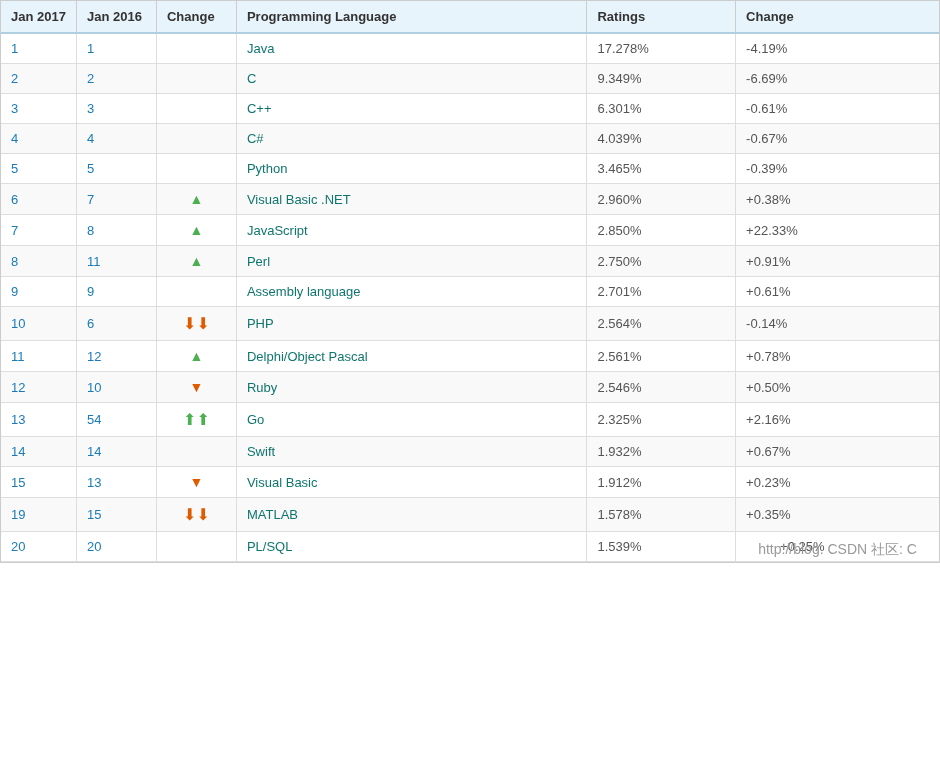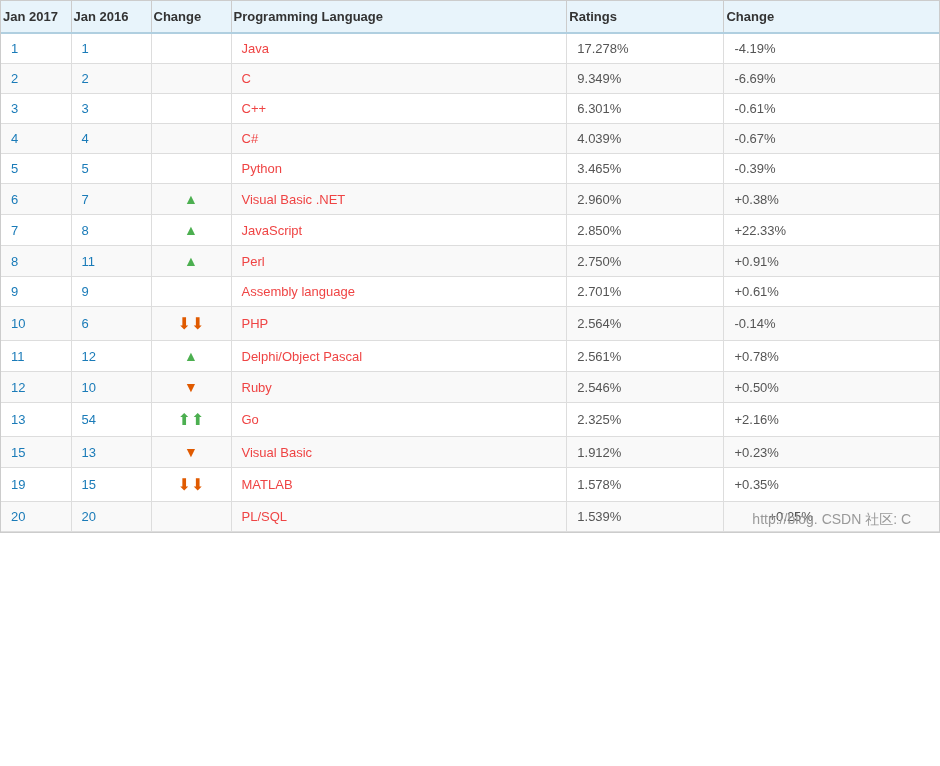--- a/index.html
+++ b/index.html
@@ -15,21 +15,21 @@
       overflow: hidden;
     }
     table {
       width: 100%;
       border-collapse: collapse;
     }
     thead tr {
       background: #e8f4fb;
     }
     thead th {
-      padding: 8px 2px;
+      padding: 8px 10px;
       text-align: left;
       font-weight: bold;
       color: #333;
       border-bottom: 2px solid #b0cfe0;
       border-right: 1px solid #ccc;
       white-space: nowrap;
     }
     thead th:last-child {
       border-right: none;
     }
@@ -57,21 +57,21 @@
     }
     .rank2 {
       color: #1a7bb8;
       width: 80px;
     }
     .change-col {
       width: 80px;
       text-align: center;
     }
     .lang-col {
-      color: #ef4444;
+      color: #0f766e;
     }
     .ratings-col {
       color: #555;
     }
     .change-val {
       color: #555;
     }
     .arrow-up {
       color: #4CAF50;
       font-size: 14px;
@@ -203,20 +203,28 @@
         </tr>
         <tr>
           <td class="rank">13</td>
           <td class="rank2">54</td>
           <td class="change-col"><span class="arrow-up2">⬆⬆</span></td>
           <td class="lang-col">Go</td>
           <td class="ratings-col">2.325%</td>
           <td class="change-val">+2.16%</td>
         </tr>
         <tr>
+          <td class="rank">14</td>
+          <td class="rank2">14</td>
+          <td class="change-col"></td>
+          <td class="lang-col">Swift</td>
+          <td class="ratings-col">1.932%</td>
+          <td class="change-val">+0.67%</td>
+        </tr>
+        <tr>
           <td class="rank">15</td>
           <td class="rank2">13</td>
           <td class="change-col"><span class="arrow-down">▼</span></td>
           <td class="lang-col">Visual Basic</td>
           <td class="ratings-col">1.912%</td>
           <td class="change-val">+0.23%</td>
         </tr>
         <tr>
           <td class="rank">19</td>
           <td class="rank2">15</td>

